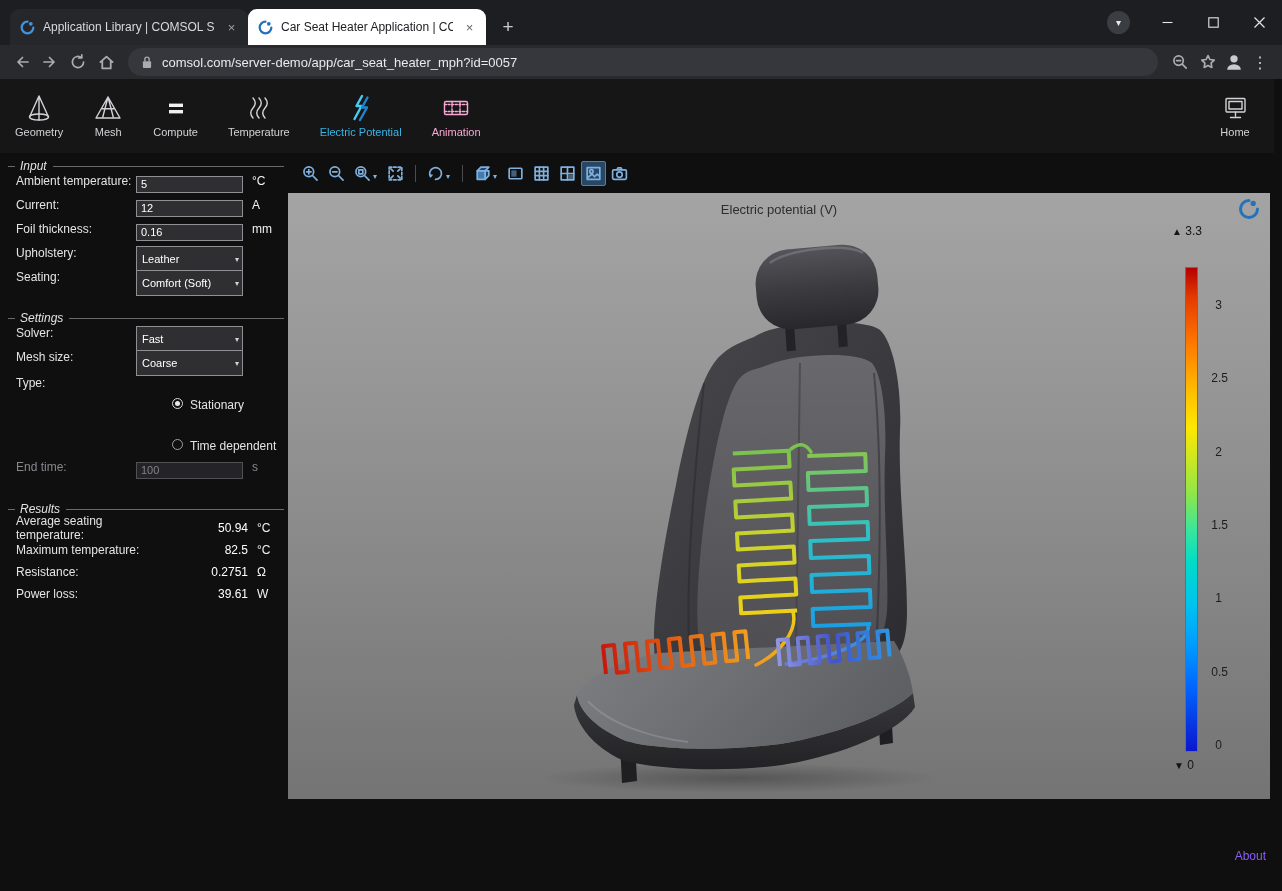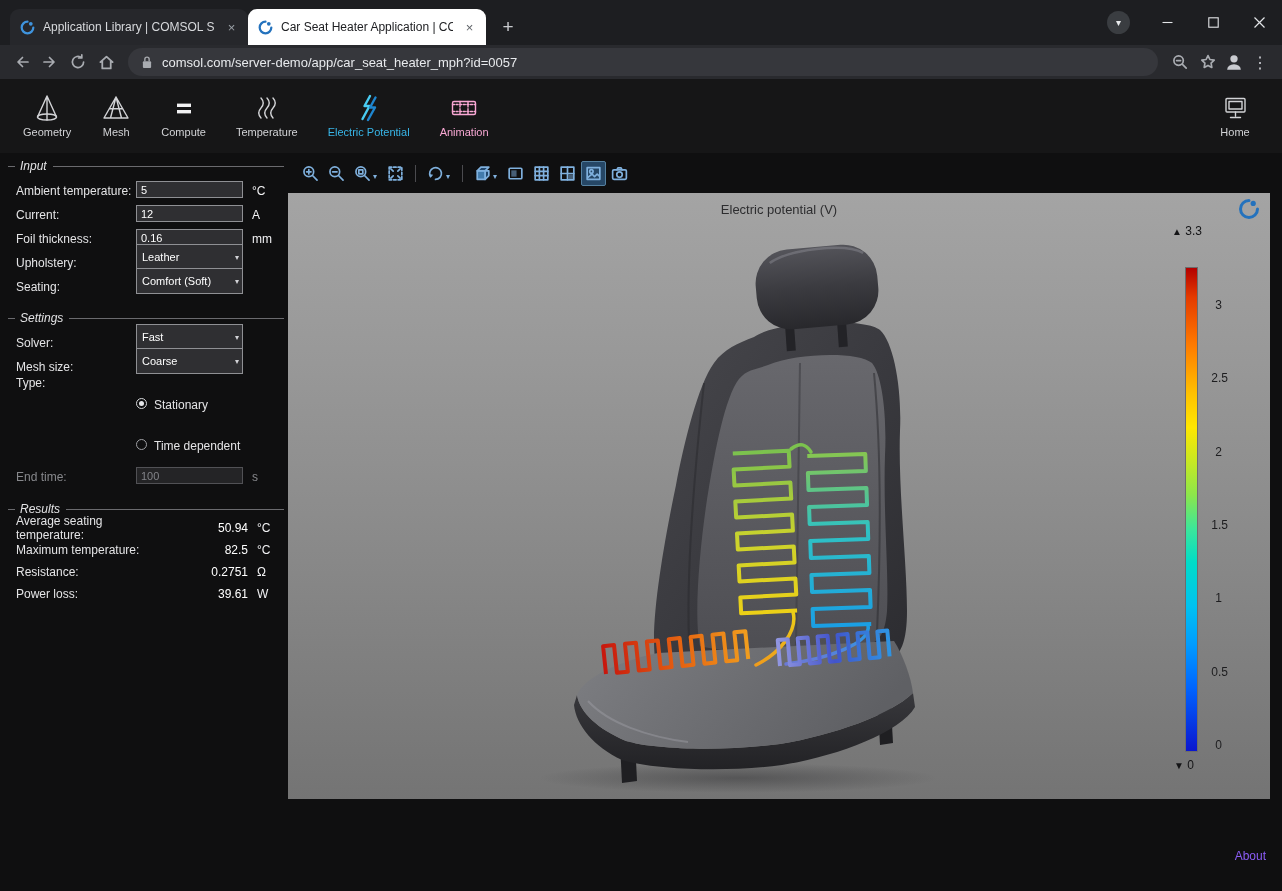--- a/index.html
+++ b/index.html
@@ -25,46 +25,46 @@
   
   .navbar { position:absolute; top:45px; left:0; right:0; height:34px; background:#292a2e; display:flex; align-items:center; padding:0 8px; }
   .nav-ic { width:28px; height:28px; display:flex; align-items:center; justify-content:center; flex:0 0 auto; }
   .nav-ic svg { stroke:#a9acb1; fill:none; stroke-width:1.7; stroke-linecap:round; stroke-linejoin:round; }
   .addr { flex:1; height:28px; margin:0 8px; border-radius:14px; background:#36373c; display:flex; align-items:center; padding:0 13px; gap:9px; min-width:0; }
   .addr svg { flex:0 0 auto; }
   .url { font-size:13px; color:#e8eaed; white-space:nowrap; overflow:hidden; }
   .avatar { width:24px; height:24px; border-radius:50%; display:flex; align-items:center; justify-content:center; }
 
   
-  .ribbon { position:absolute; top:79px; left:0; right:0; height:74px; background:#161617; display:flex; padding:0 8px;justify-content:center; }
+  .ribbon { position:absolute; top:79px; left:0; right:8px; height:74px; background:#161617; display:flex; padding:0 0;justify-content:center; }
   .ritem { display:flex; flex-direction:column; align-items:center; padding:13px 15px 0; color:#d2d3d6; }
   .ritem .ric { height:32px; display:flex; align-items:center; justify-content:center; }
   .ritem .rlab { font-size:11px; margin-top:2px; white-space:nowrap; }
   .ritem svg { stroke:currentColor; fill:none; stroke-width:1.4; stroke-linecap:round; stroke-linejoin:round; }
   .ritem.active { color:#38b6e8; }
   .ritem.disabled { color:#f9a8d4; }
   .ritem.home { margin-left:auto; padding-right:24px; }
 
   
   .content { position:absolute; top:153px; left:0; right:0; bottom:0; background:#0f0f10; }
   .sidebar { position:absolute; left:0; top:0; width:288px; bottom:0; padding-top:5px; }
   .sechead { display:flex; align-items:center; height:16px; padding:0 4px 0 8px; color:#e2e2e4; font-size:12px;font-style:italic; }
   .sechead .ln-l { width:7px; height:1px; background:#6a6a6e; margin-right:5px; }
   .sechead .ln-r { flex:1; height:1px; background:#6a6a6e; margin-left:6px; }
-  .row { display:flex; align-items:flex-end; height:24px; padding:0 10px 0 16px; }
+  .row { display:flex; align-items:flex-start; height:24px; padding:0 10px 0 16px; }
   .lbl { width:120px; font-size:12px; color:#e4e4e6; flex:0 0 auto; }
   .fld { width:107px; flex:0 0 auto; }
   .unit { width:30px; padding-left:9px; font-size:12px; color:#f2f2f4; flex:0 0 auto; }
   .tin { width:100%; height:17px; background:#2f2f32; border:1px solid #8f9094; color:#ffffff; font-size:11px; padding:0 4px; font-family:"Liberation Sans",sans-serif; }
   .sel { width:100%; height:26px; background:#2f2f32; border:1px solid #8f9094; color:#ffffff; font-size:11px; display:flex; align-items:center; padding:0 3px 0 5px; }
   .sel .stxt { flex:1; white-space:nowrap; overflow:hidden; }
   .sel .caret { font-size:8px; color:#d2d3d6; }
   .row.disabled .lbl, .row.disabled .unit { color:#87888c; }
   .tin:disabled { background:#242426; border-color:#515155; color:#828388; }
-  .typeblock { display:flex; padding:2px 10px 0 16px; }
+  .typeblock { display:flex; padding:2px 10px 0 16px;gap:36px; }
   .radios { display:flex; flex-direction:column; gap:7px; padding-top:2px; }
   .radio-row { display:flex; gap:7px;margin-top:20px; }
   .rdot { width:11px; height:11px; border-radius:50%; border:1px solid #9fa0a4; position:relative; flex:0 0 auto; }
   .radio-row.selected .rdot { border-color:#d6d7da; }
   .radio-row.selected .rdot::after { content:""; position:absolute; left:2px; top:2px; width:5px; height:5px; border-radius:50%; background:#e6e7ea; }
   .rlabel { font-size:12px; color:#e4e4e6; }
   .rrow { display:flex; align-items:center; height:22px; padding:0 10px 0 16px; }
   .rlbl { flex:1; font-size:12px; color:#e4e4e6; }
   .rval { width:107px; text-align:right; font-size:12px; color:#ffffff; flex:0 0 auto; }
 

